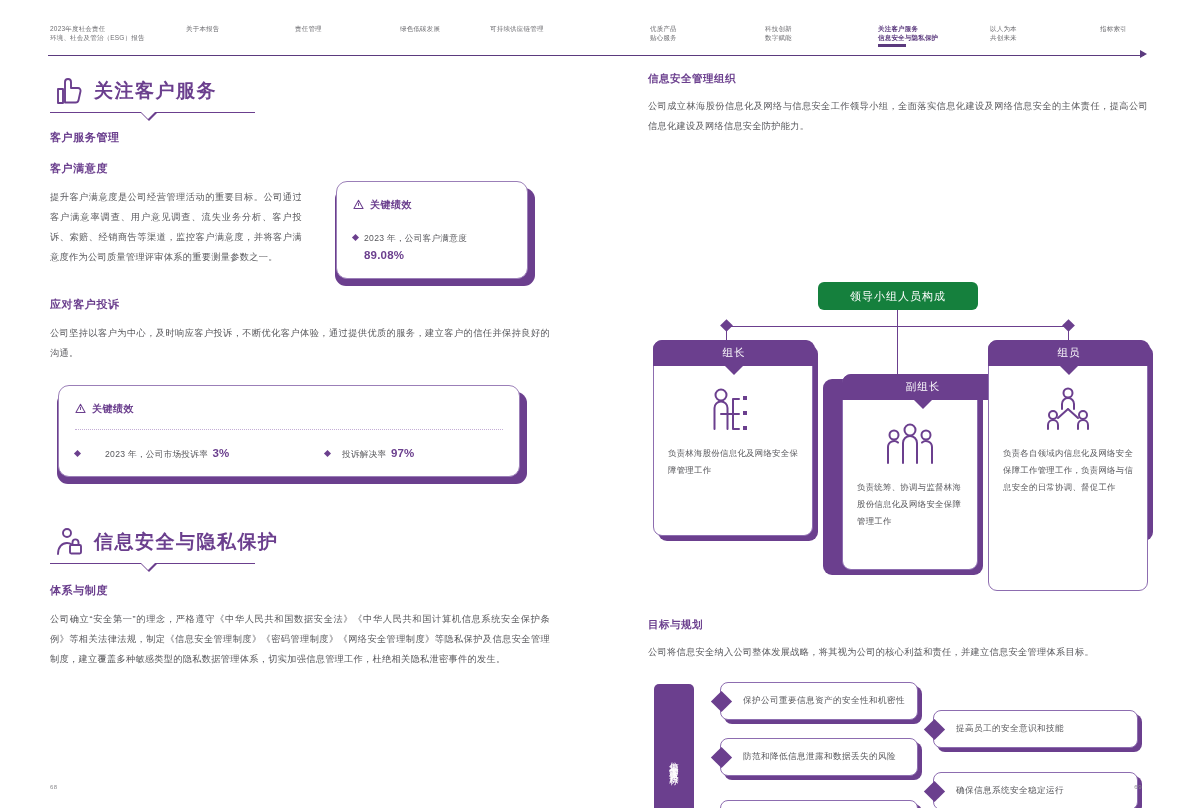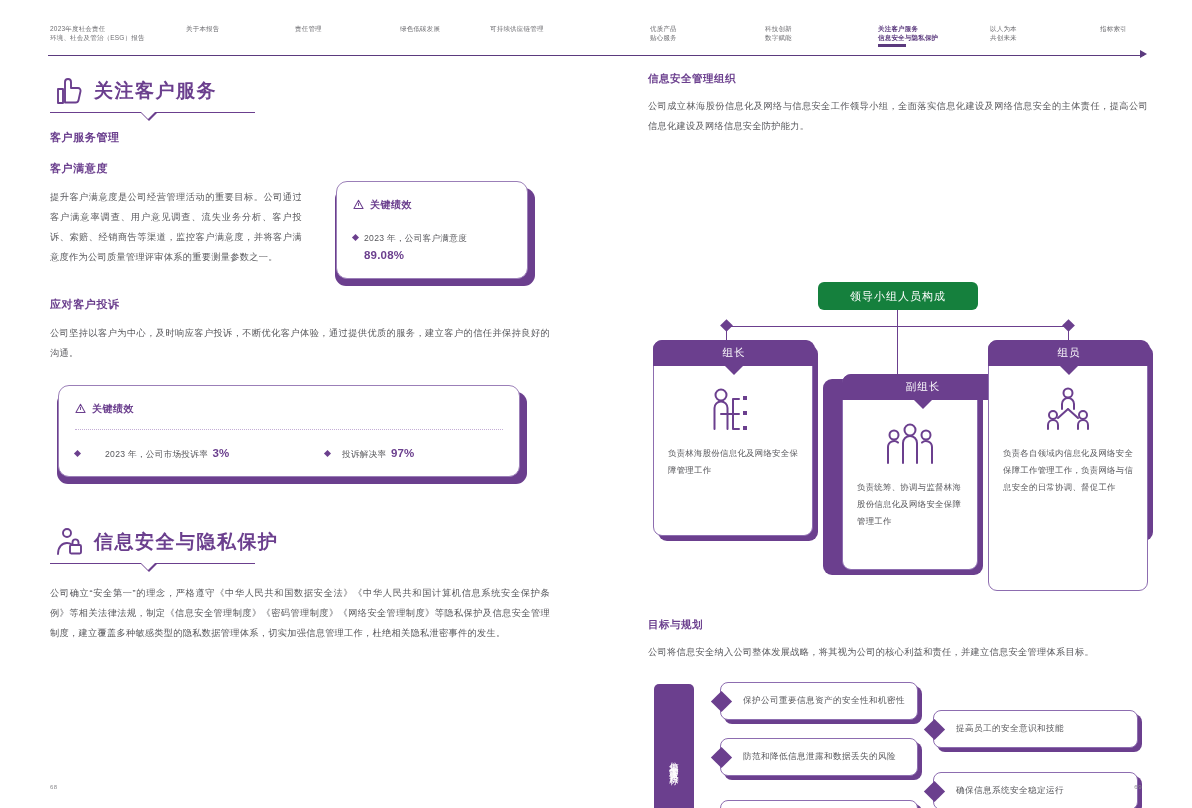--- a/index.html
+++ b/index.html
@@ -305,20 +305,21 @@
           </g>
         </svg>
       </span>
       <span class="txt">信息安全与隐私保护</span>
       <span class="rule"></span>
       <span class="notch"></span>
       <span class="notch-in"></span>
     </div>
 
     <div style="margin-top:16px;">
+      <h3 class="sub">体系与制度</h3>
       <p class="body">公司确立“安全第一”的理念，严格遵守《中华人民共和国数据安全法》《中华人民共和国计算机信息系统安全保护条例》等相关法律法规，制定《信息安全管理制度》《密码管理制度》《网络安全管理制度》等隐私保护及信息安全管理制度，建立覆盖多种敏感类型的隐私数据管理体系，切实加强信息管理工作，杜绝相关隐私泄密事件的发生。</p>
     </div>
   </div>
 
   <div class="col-right">
 
     <h3 class="rh3">信息安全管理组织</h3>
     <p class="body">公司成立林海股份信息化及网络与信息安全工作领导小组，全面落实信息化建设及网络信息安全的主体责任，提高公司信息化建设及网络信息安全防护能力。</p>
 
     <div id="org">

